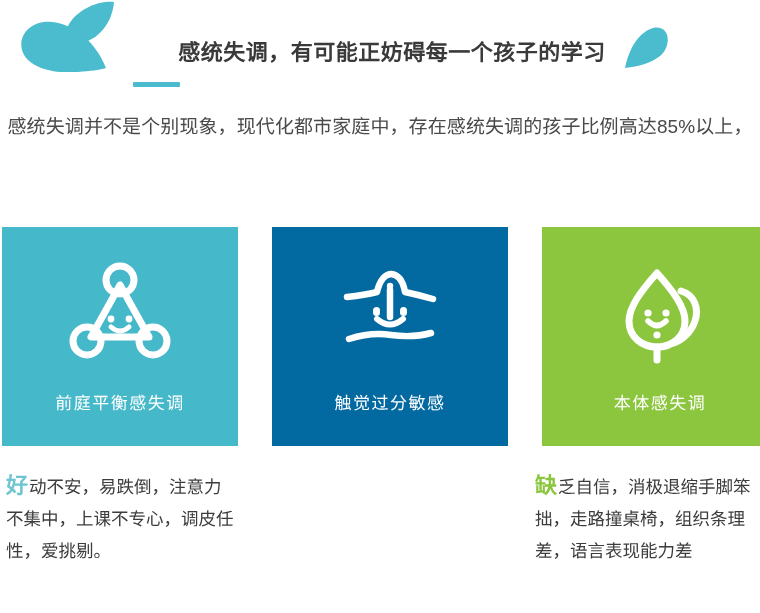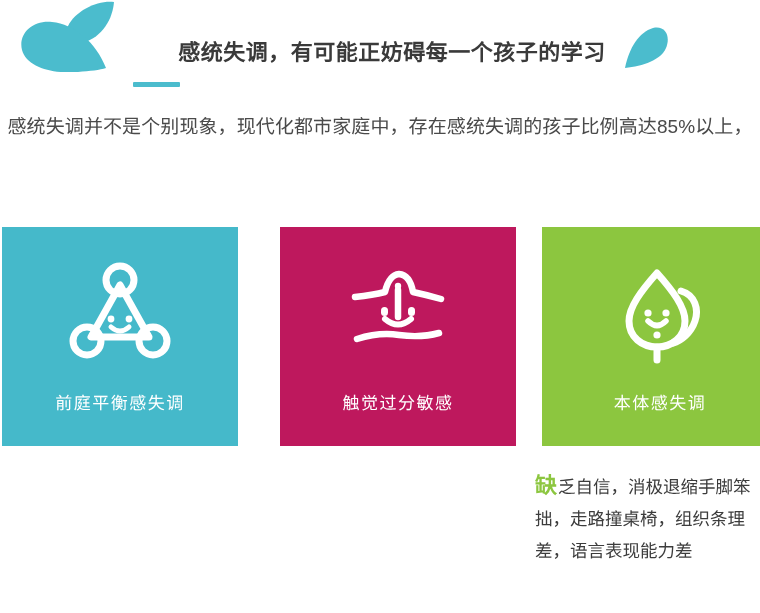--- a/index.html
+++ b/index.html
@@ -85,21 +85,21 @@
     position: absolute;
     top: 0;
     width: 236px;
     height: 219px;
     display: flex;
     flex-direction: column;
     align-items: center;
     justify-content: flex-start;
   }
   .card-1 { left: 2px;   background: #45b9ca; }
-  .card-2 { left: 280px; background: #be185d; }
+  .card-2 { left: 272px; background: #0369a1; }
   .card-3 { left: 542px; background: #8cc council; }
   .card-3 { left: 542px; background: #8cc63f; }
 
   .card-icon {
     margin-top: 34px;
     width: 110px;
     height: 104px;
     display: block;
   }
   .card-label {
@@ -214,19 +214,22 @@
       </g>
       <path d="M43 60 Q52 69 61 60" fill="none" stroke="#ffffff" stroke-width="5.5" stroke-linecap="round"></path>
     </svg>
     <div class="card-label">本体感失调</div>
   </div>
 
 </div>
 
 <div class="descs">
 
+  <div class="desc desc-1">
+    <span class="lead lead-teal">好</span><span>动不安，易跌倒，注意力不集中，上课不专心，调皮任性，爱挑剔。</span>
+  </div>
 
 
   <div class="desc desc-3">
     <span class="lead lead-green">缺</span><span>乏自信，消极退缩手脚笨拙，走路撞桌椅，组织条理差，语言表现能力差</span>
   </div>
 
 </div>
 
 </body></html>

